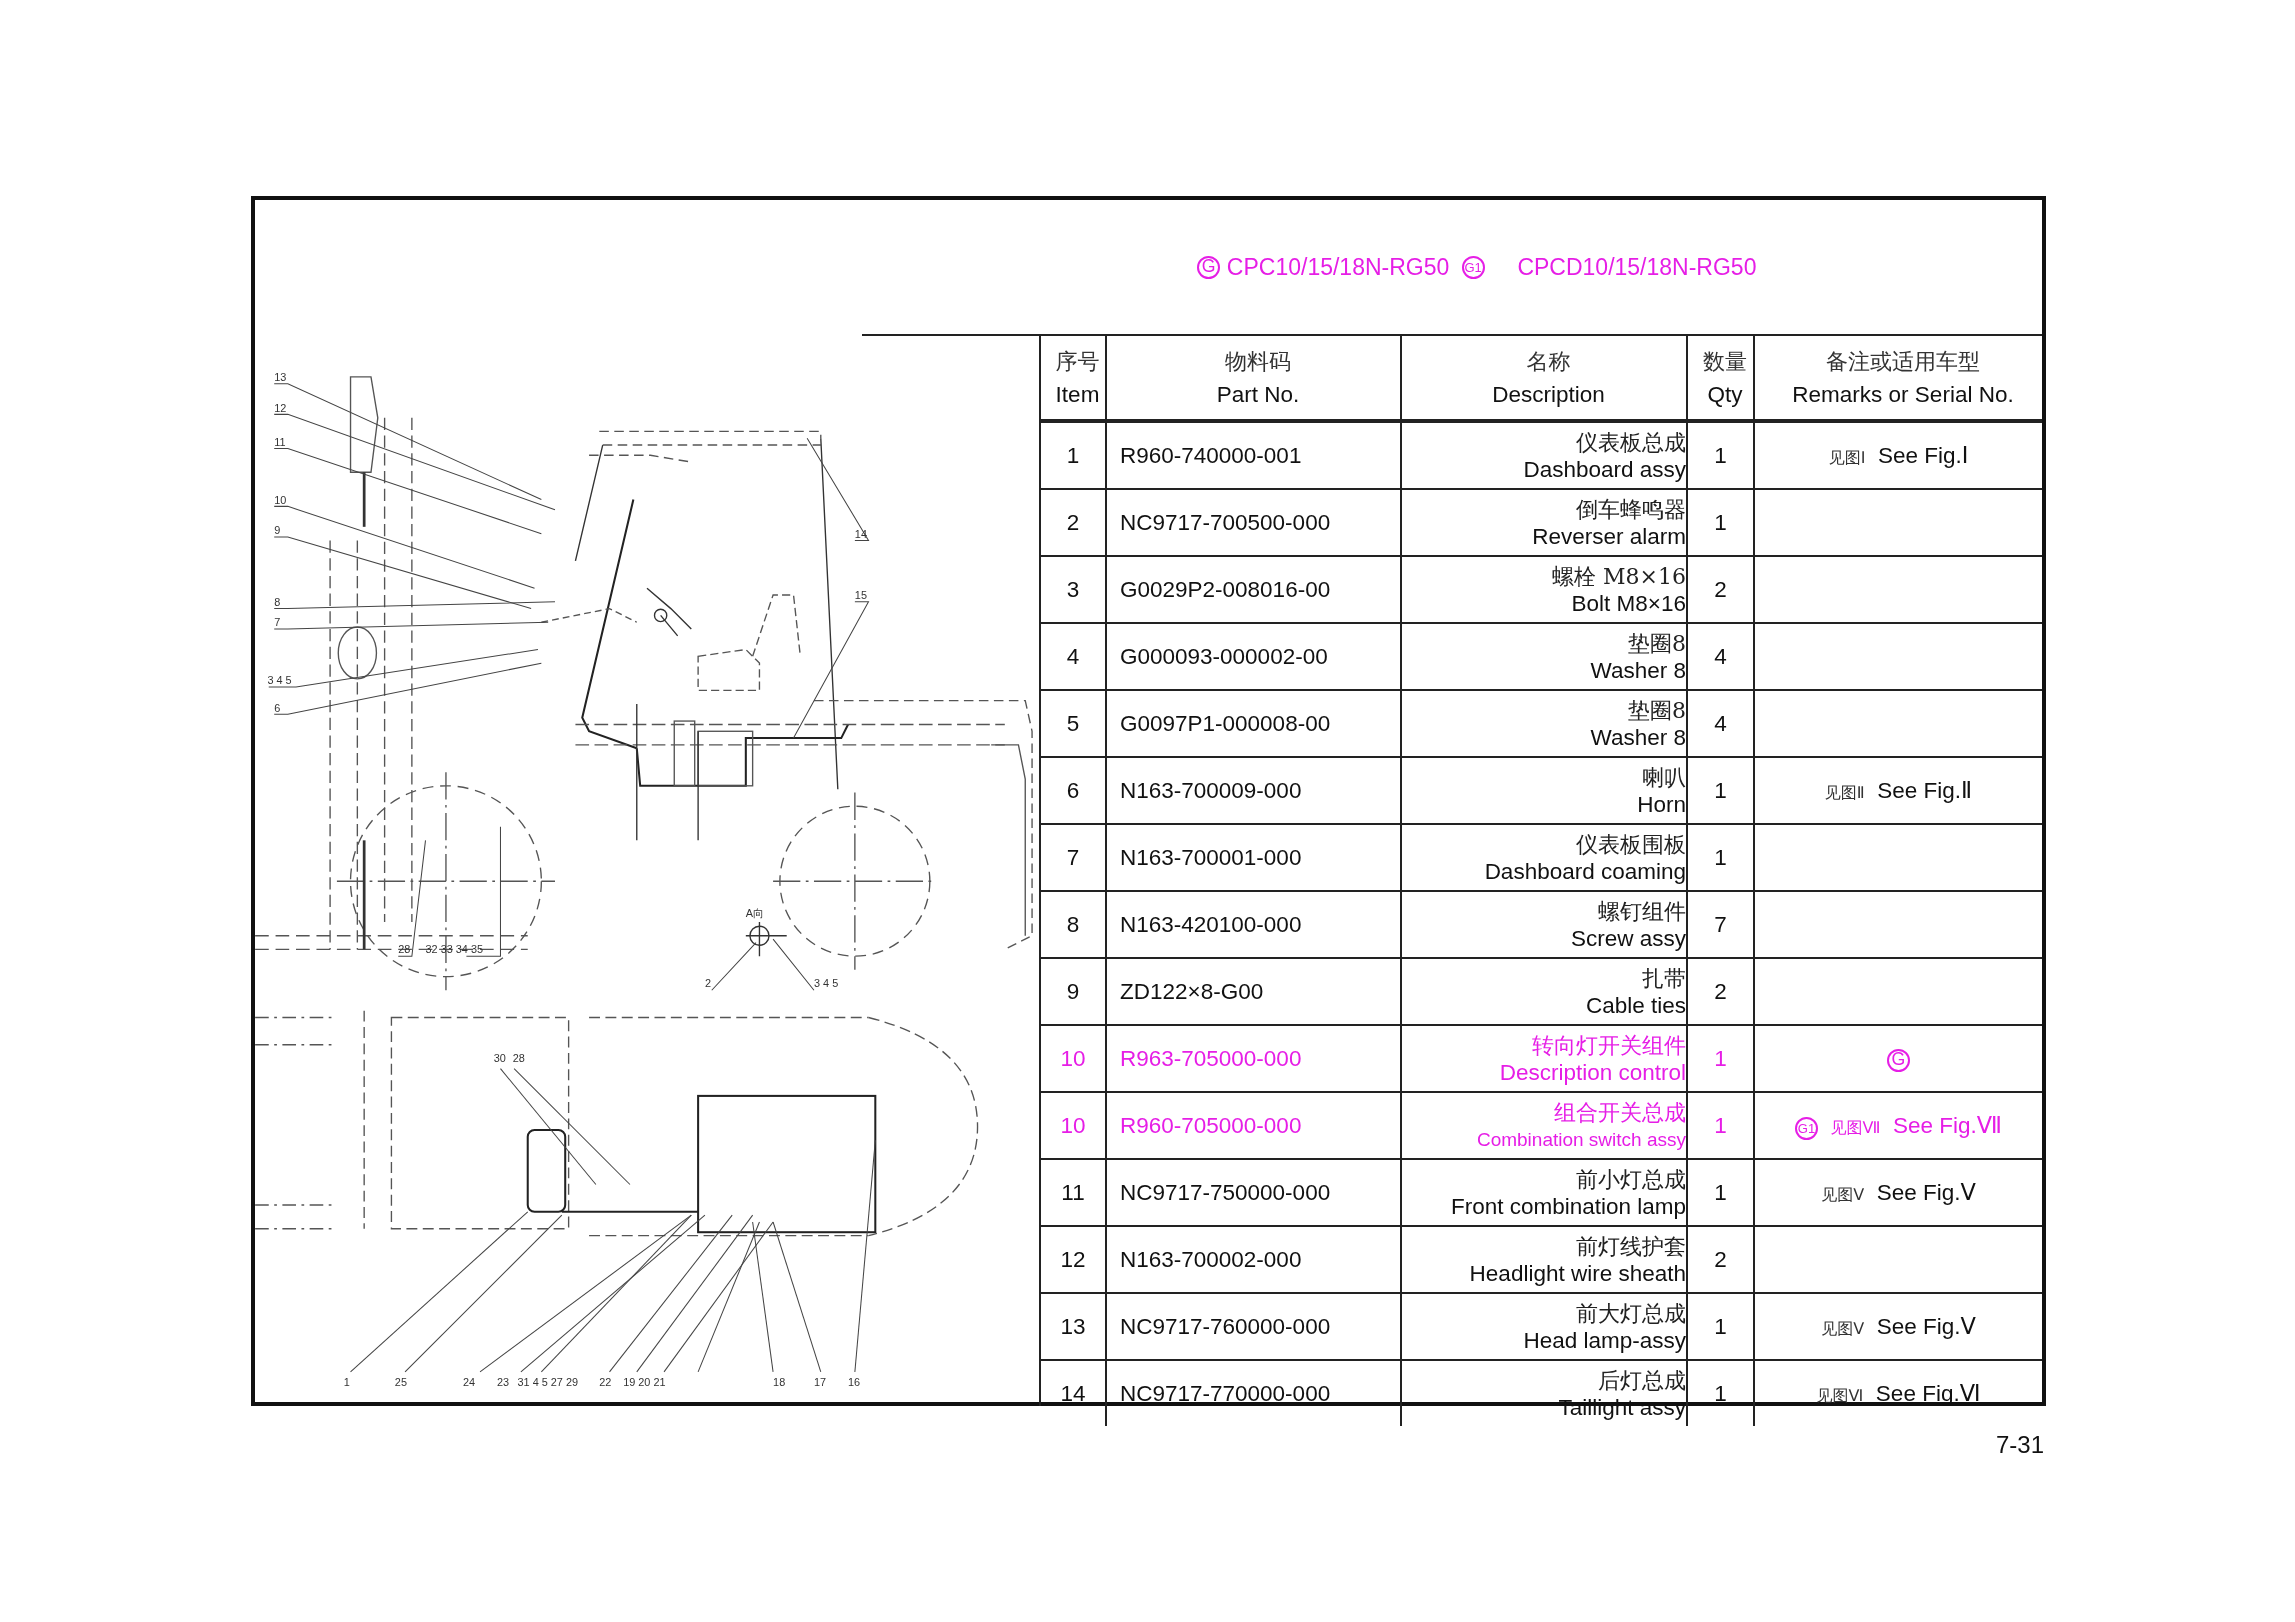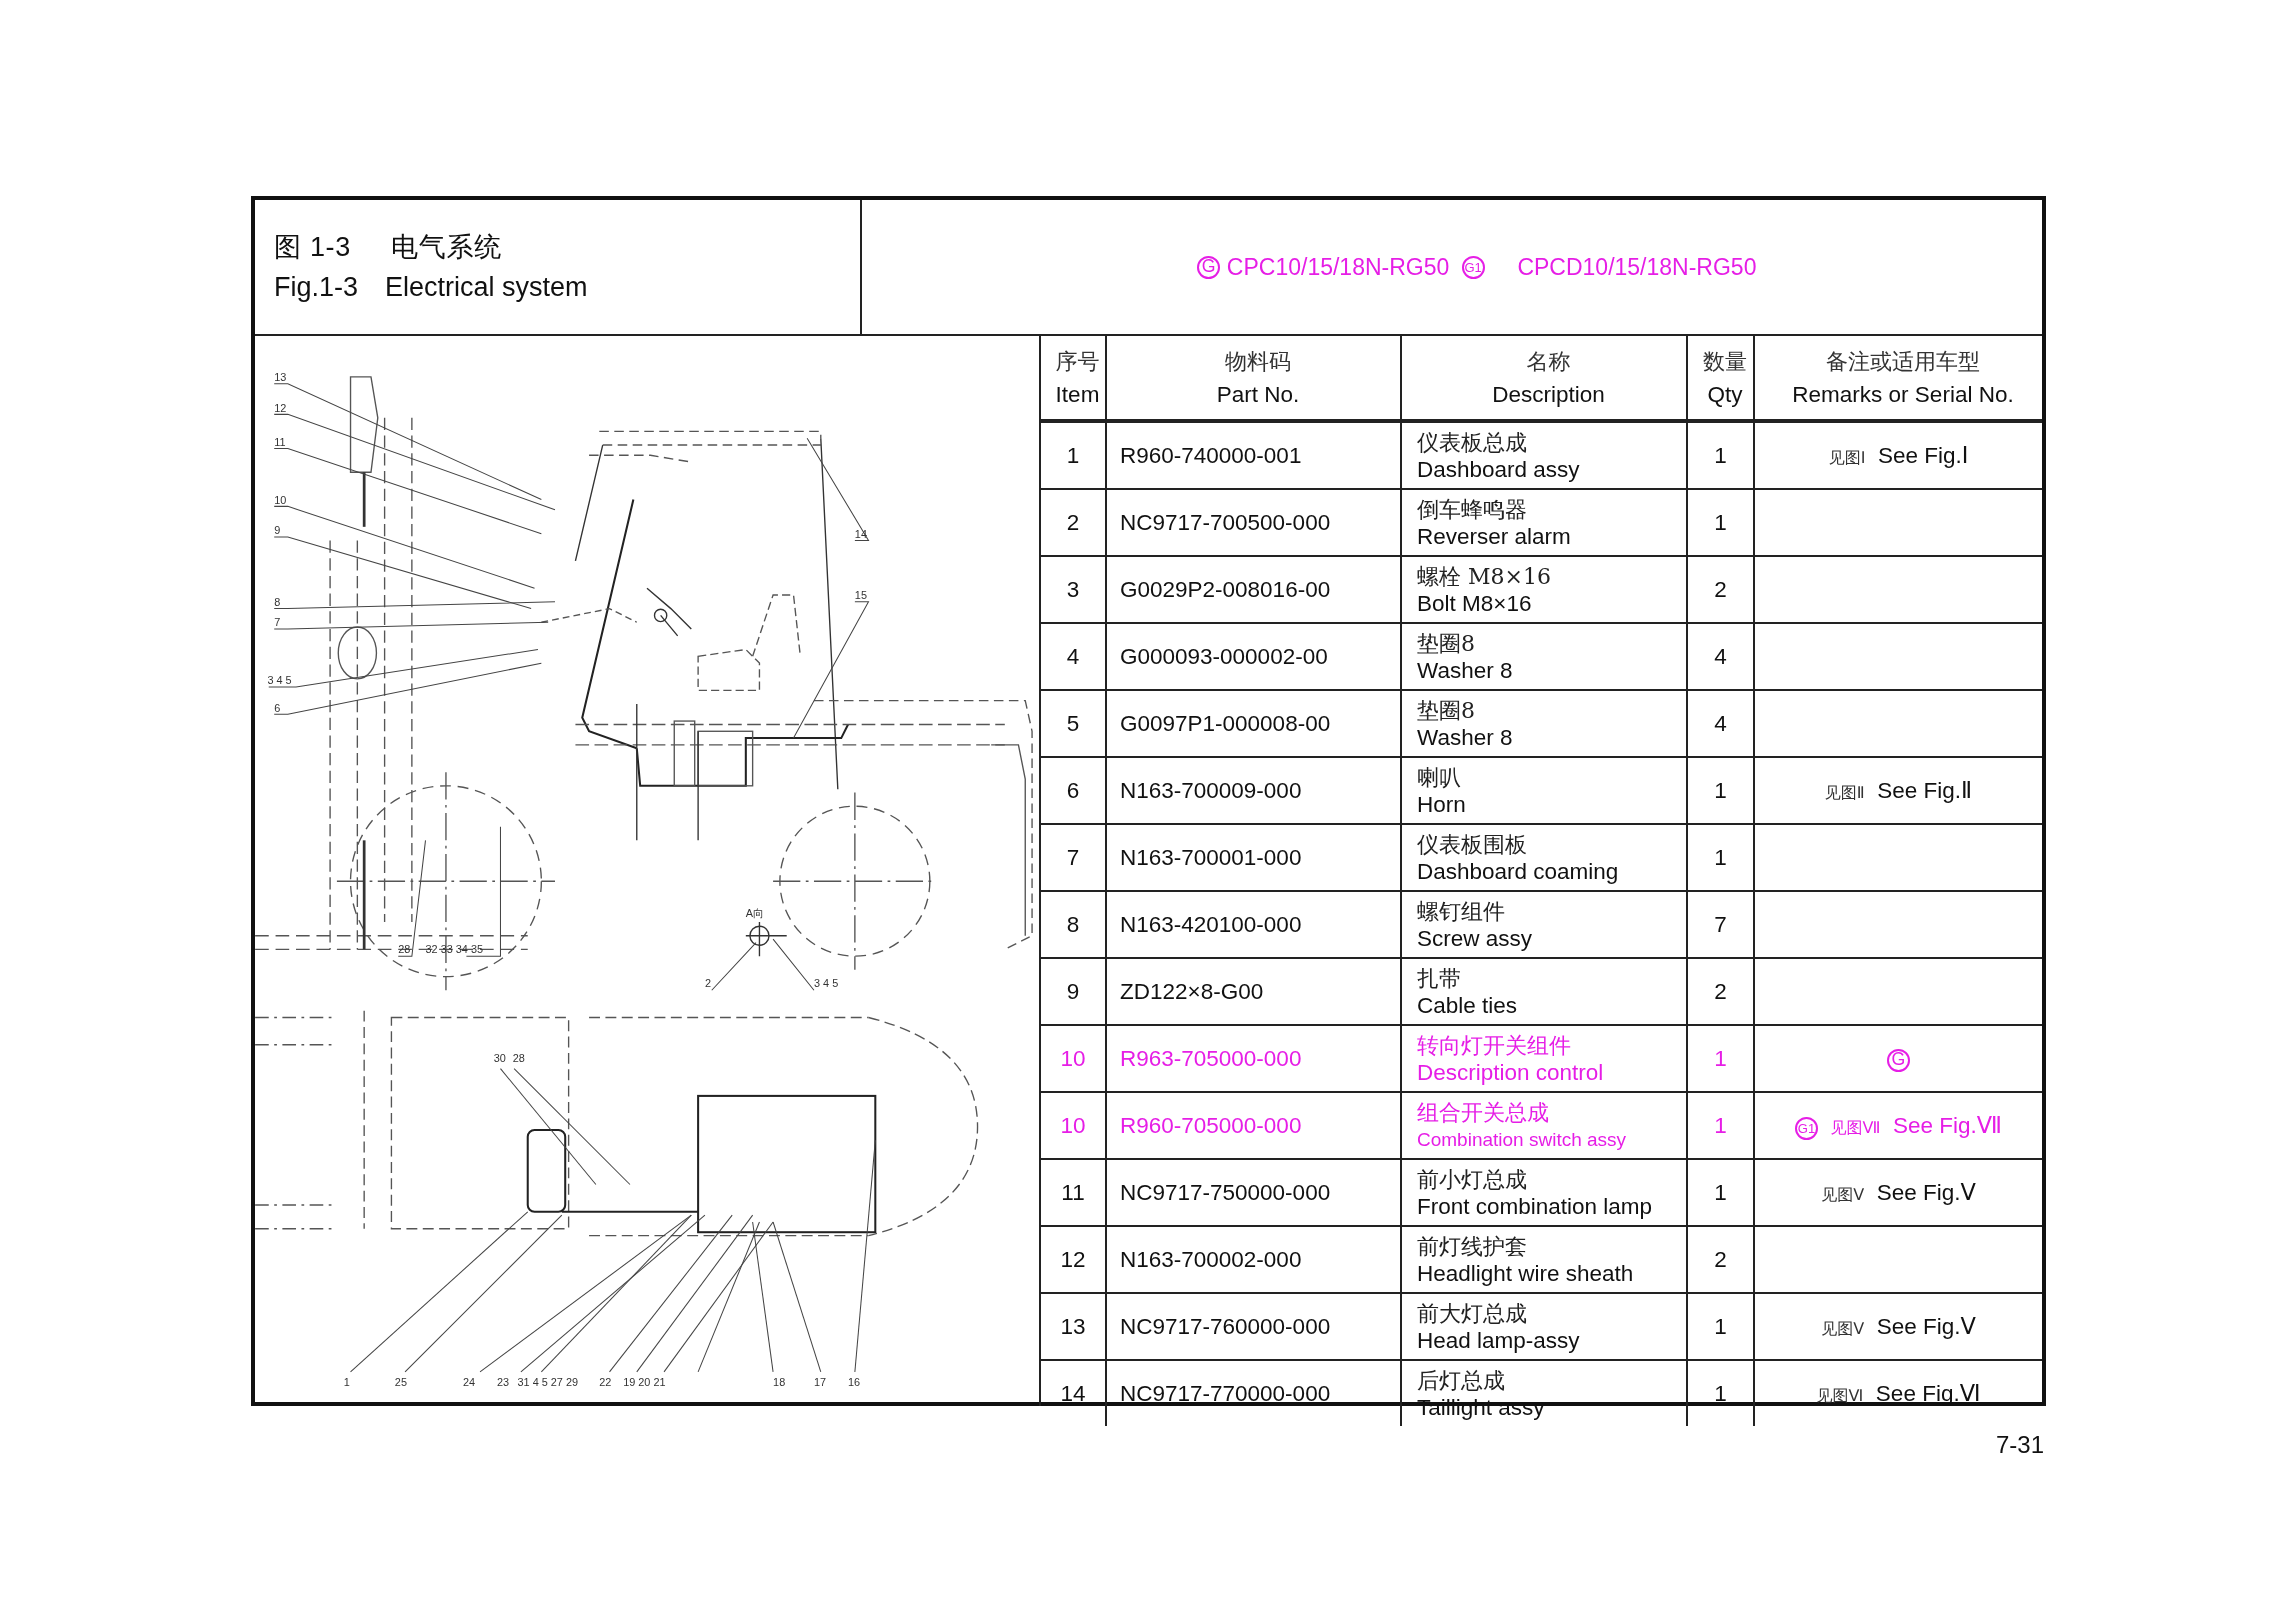--- a/index.html
+++ b/index.html
@@ -20,38 +20,34 @@
   table { border-collapse: collapse; width: 100%; table-layout: fixed; }
   th, td { border: 2px solid #222; text-align: center; vertical-align: middle; padding: 0; font-weight: normal; }
   tr:first-child th { border-top: none; padding-left: 9px; }
   tr th:first-child, tr td:first-child { border-left: none; }
   tr th:last-child, tr td:last-child { border-right: none; }
   tr:last-child td { border-bottom: none; }
   th { height: 83px; font-size: 22.5px; line-height: 33px; }
   th .cn { color: #333; font-family: "DejaVu Sans", sans-serif; font-size: 22px; }
   thead tr { border-bottom: 4.1px solid #222; }
   td { height: 65px; font-size: 22.5px; }
-  td.desc { text-align: left; padding-left: 15px; line-height: 27px; }
+  td.desc { text-align: right; padding-left: 15px; line-height: 27px; }
   td.desc .cn { font-family: "DejaVu Serif", serif; font-size: 22px; color: #222; }
   td.part { text-align: left; padding-left: 13px; }
   td.rem { font-size: 22.5px; }
   td.rem .cn { font-family: Liberation Mono, monospace; font-size: 16px; color: #333; }
   tr.pink td { color: #e61ee6; }
   tr.pink td .cn { color: #e61ee6; }
   tr.pink td.desc .small { font-size: 19px; }
   .page-num { position: absolute; left: 1996px; top: 1431px; font-size: 24px; }
 </style>
 </head>
 <body>
 
 <div class="frame">
-  <div class="title-cell">
-    <div class="title-cn"><span>图 1-3</span><span class="gap"></span><span>电气系统</span></div>
-    <div class="title-en"><span>Fig.1-3</span><span class="gap"></span><span>Electrical system</span></div>
-  </div>
 
   <div class="models-cell">
     <div class="models" id="models">
         <span class="circ">G</span>
         <span style="margin-right: 5.5px;">CPC10/15/18N-RG50</span>
         <span class="circ sm">G1</span>
         <span style="margin-right: 5.5px; margin-left: 26px;">CPCD10/15/18N-RG50</span>
       </div>
   </div>
 

